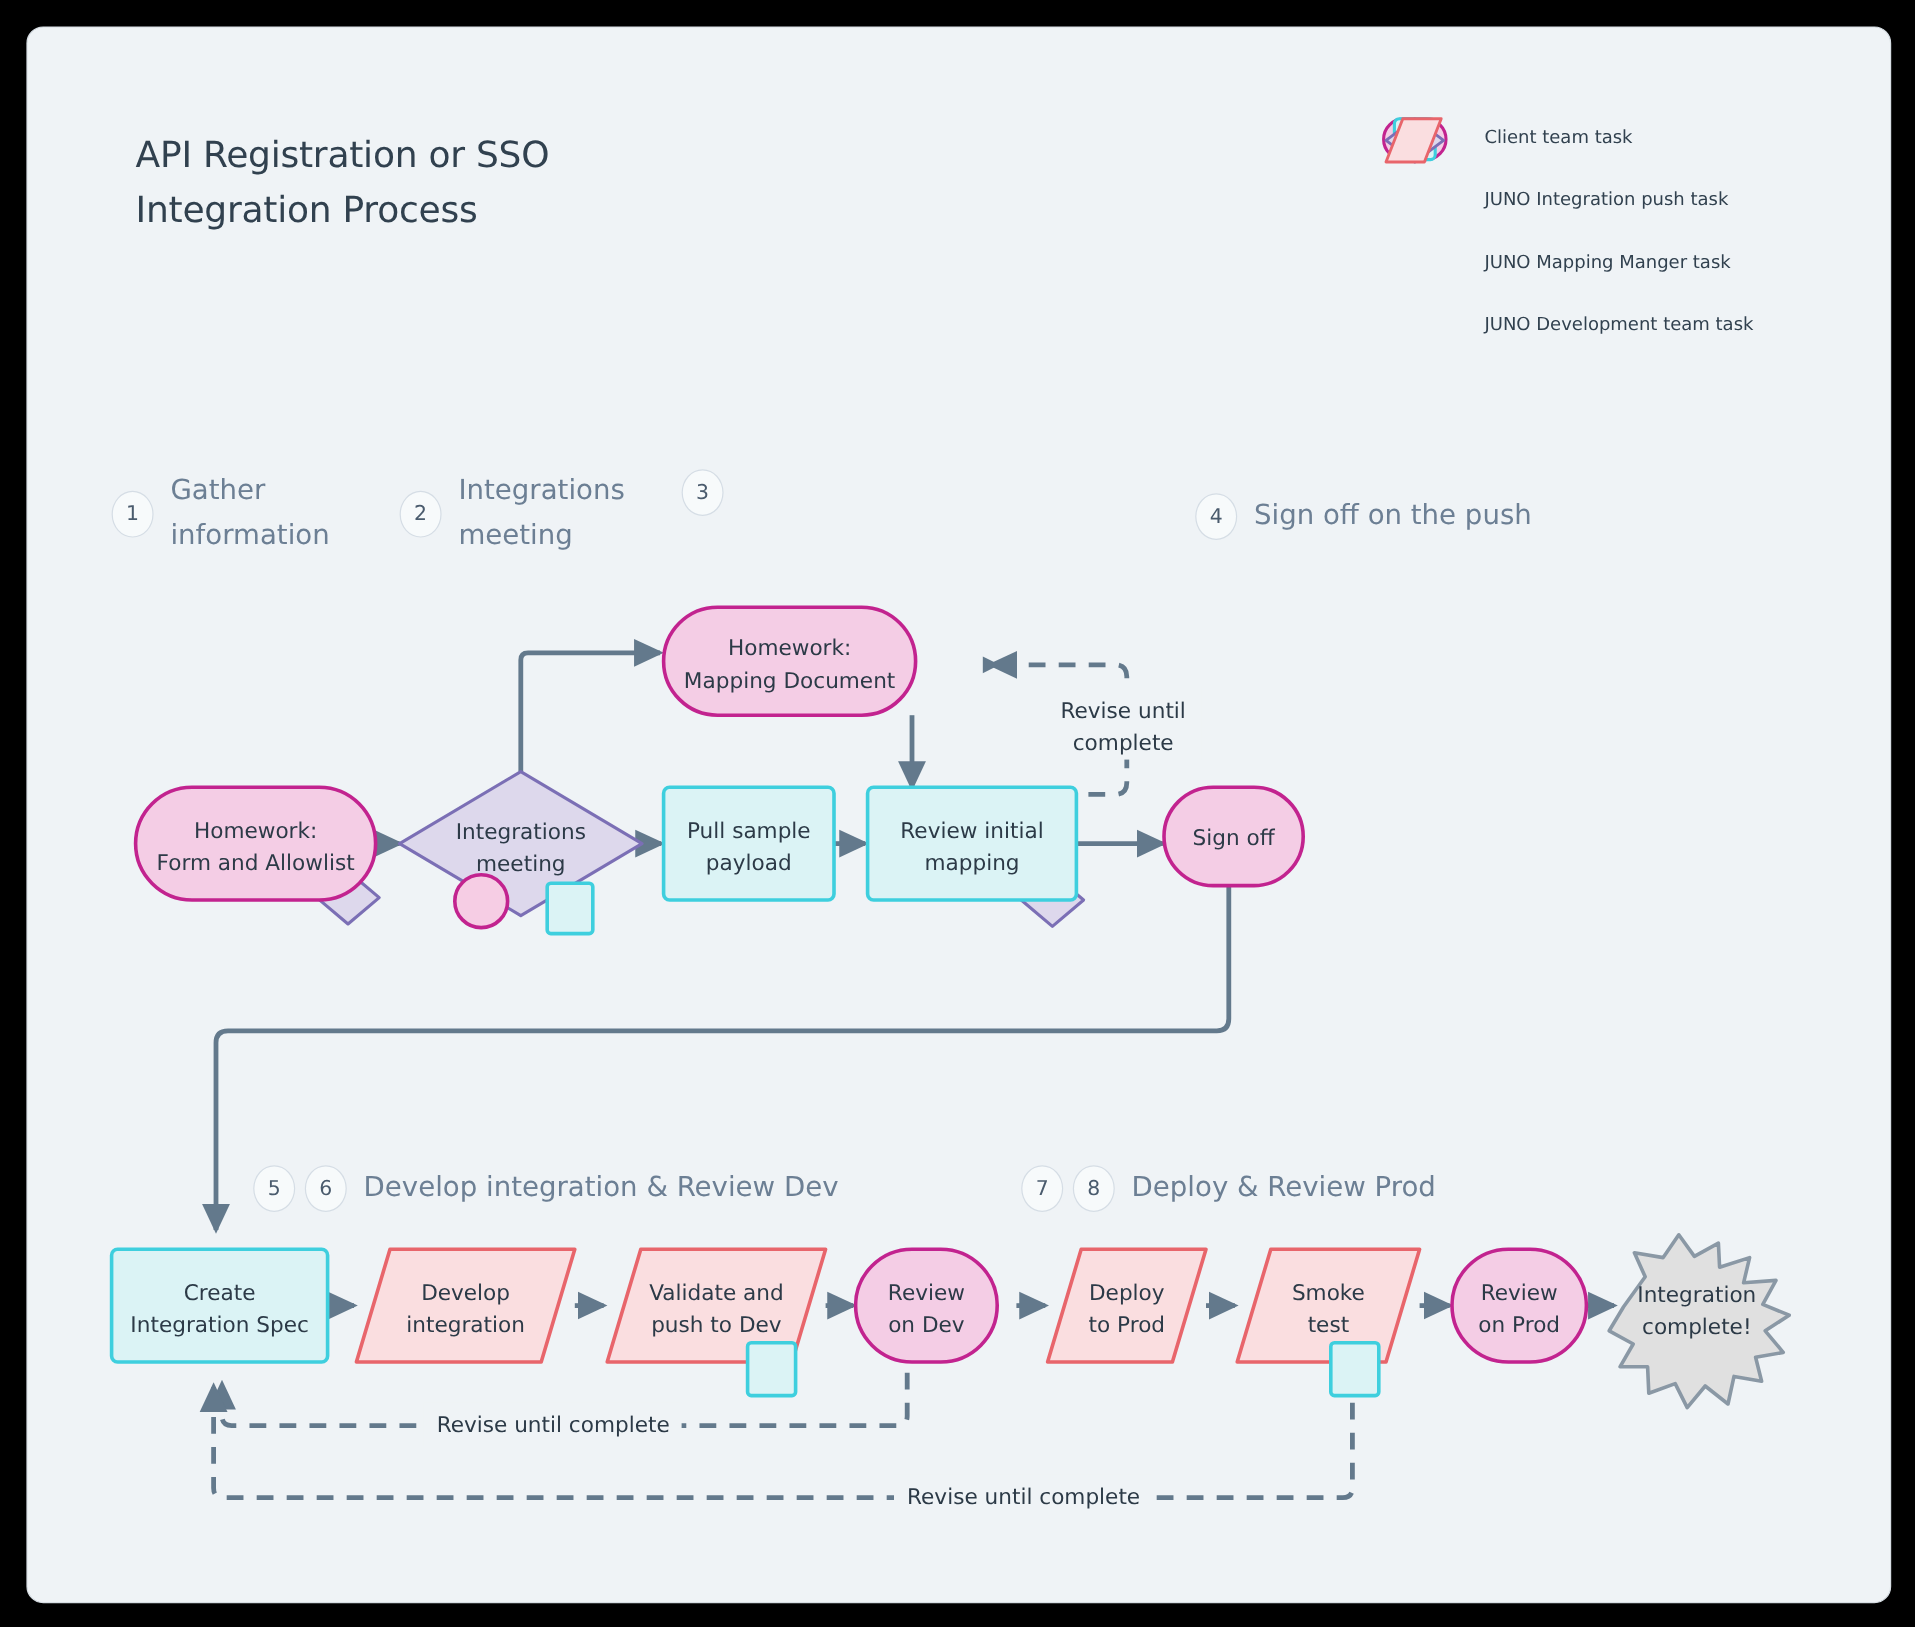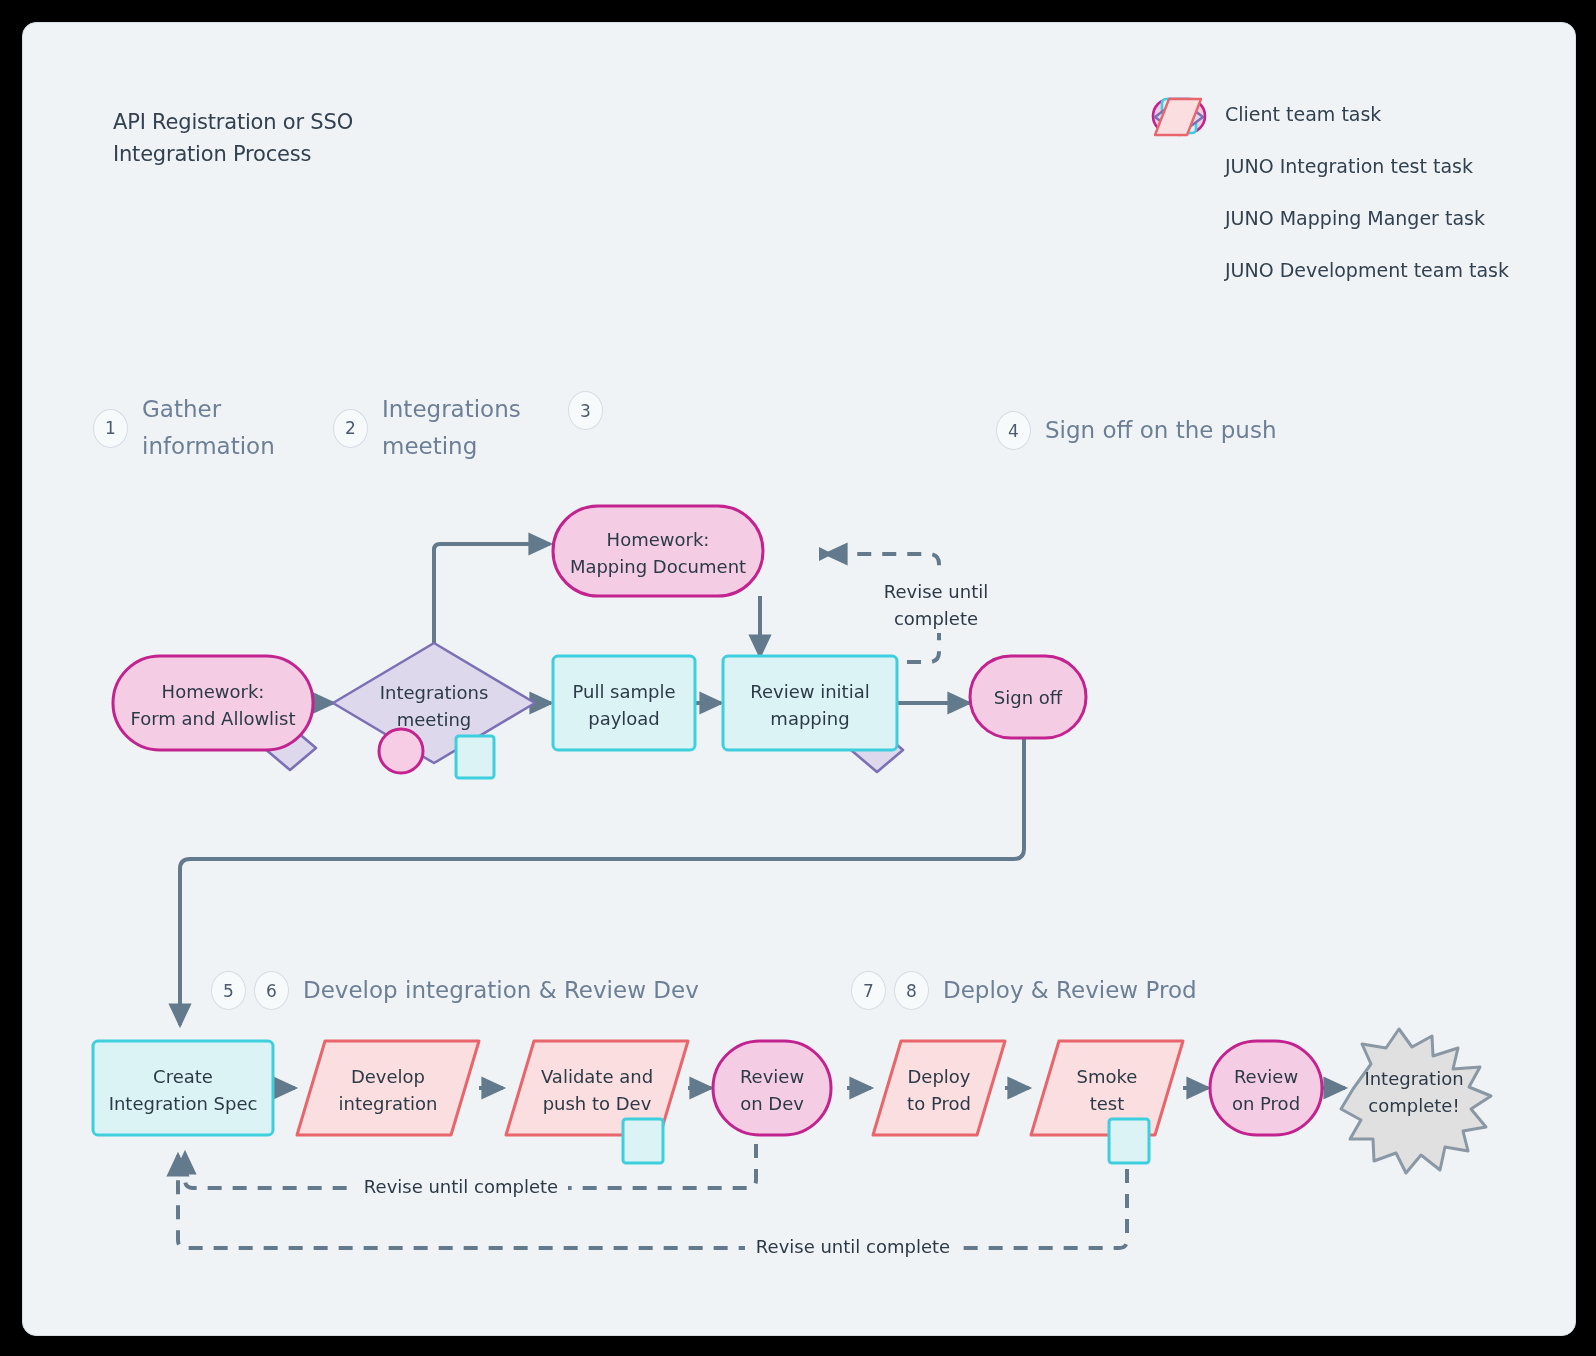--- a/index.html
+++ b/index.html
@@ -14,39 +14,39 @@
     left: 22px; top: 22px;
     width: 1552px; height: 1312px;
     background: #eff3f6;
     border-radius: 14px;
     border: 1px solid #d7dee4;
     overflow: hidden;
   }
   #title {
     position: absolute;
     left: 90px; top: 84px;
-    font-size: 21px;
+    font-size: 30px;
     line-height: 1.52;
     color: #31414f;
     font-family: "DejaVu Sans", sans-serif;
     letter-spacing: -0.2px;
     white-space: pre-line;
   }
   
   #legend {
     position: absolute;
     left: 1128px; top: 74px;
     display: flex; flex-direction: column;
     gap: 18px;
   }
   .legend-row { display: flex; align-items: center; height: 34px; }
   .legend-swatch { width: 60px; display:flex; align-items:center; justify-content:center; }
   .legend-label {
-    margin-left: 14px;
-    font-size: 19px;
+    margin-left: 26px;
+    font-size: 15px;
     color: #31414f;
     white-space: nowrap;
   }
   
   .step-head {
     position: absolute;
     display: flex;
     align-items: center;
   }
   .step-num {
@@ -94,21 +94,21 @@
           </svg>
       </div>
       <div class="legend-label">Client team task</div>
     </div>
     <div class="legend-row">
       <div class="legend-swatch">
         <svg width="56" height="38" viewBox="0 0 56 38">
             <rect x="11" y="2" width="34" height="34" rx="4" ry="4" fill="#dbf3f5" stroke="#3ecfde" stroke-width="2.6"></rect>
           </svg>
       </div>
-      <div class="legend-label">JUNO Integration test task</div>
+      <div class="legend-label">JUNO Integration push task</div>
     </div>
     <div class="legend-row">
       <div class="legend-swatch">
         <svg width="56" height="40" viewBox="0 0 56 40">
             <path d="M28 2 L52 20 L28 38 L4 20 Z" fill="#ddd8ec" stroke="#7b6fb5" stroke-width="2.4" stroke-linejoin="round"></path>
           </svg>
       </div>
       <div class="legend-label">JUNO Mapping Manger task</div>
     </div>
     <div class="legend-row">

